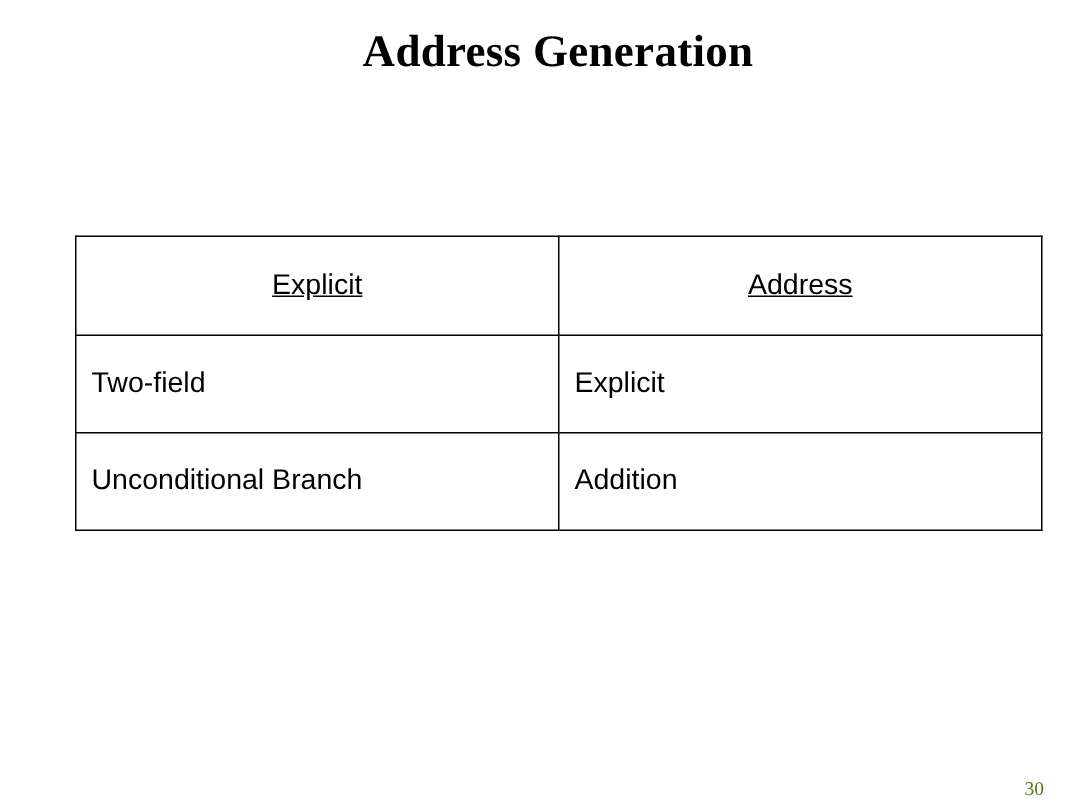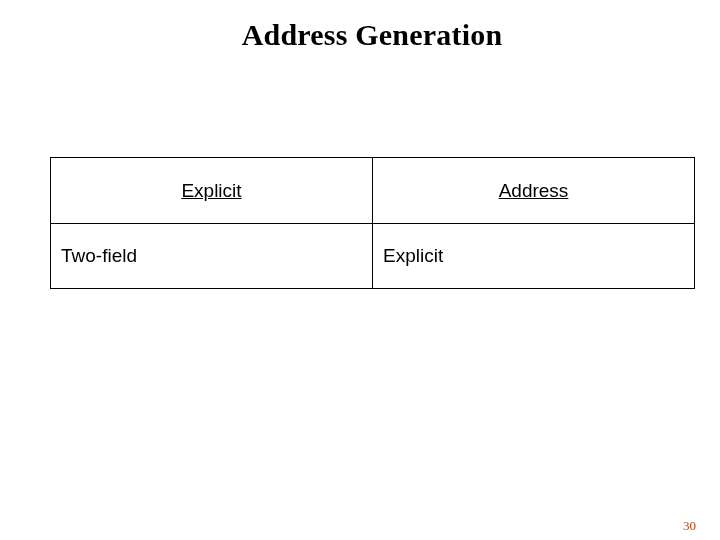--- a/index.html
+++ b/index.html
@@ -68,21 +68,21 @@
   }
   .body-cell-inner {
     padding: 0 0 0 10px;
   }
   .page-number {
     position: absolute;
     right: 12px;
     bottom: 6px;
     font-family: "Liberation Serif", serif;
     font-size: 13px;
-    color: #c2410c;
+    color: #4d7c0f;
   }
 </style>
 </head>
 <body>
 
 <div class="slide">
 
   <div class="slide-title">Address Generation</div>
 
   <div class="table-wrap">
@@ -101,19 +101,27 @@
           </td>
         </tr>
         <tr class="body-row">
           <td>
             <div class="body-cell-inner">Two-field</div>
           </td>
           <td>
             <div class="body-cell-inner">Explicit</div>
           </td>
         </tr>
+        <tr class="body-row">
+          <td>
+            <div class="body-cell-inner">Unconditional Branch</div>
+          </td>
+          <td>
+            <div class="body-cell-inner">Addition</div>
+          </td>
+        </tr>
       </tbody>
     </table>
   </div>
 
   <div class="page-number">30</div>
 
 </div>
 
 </body></html>

